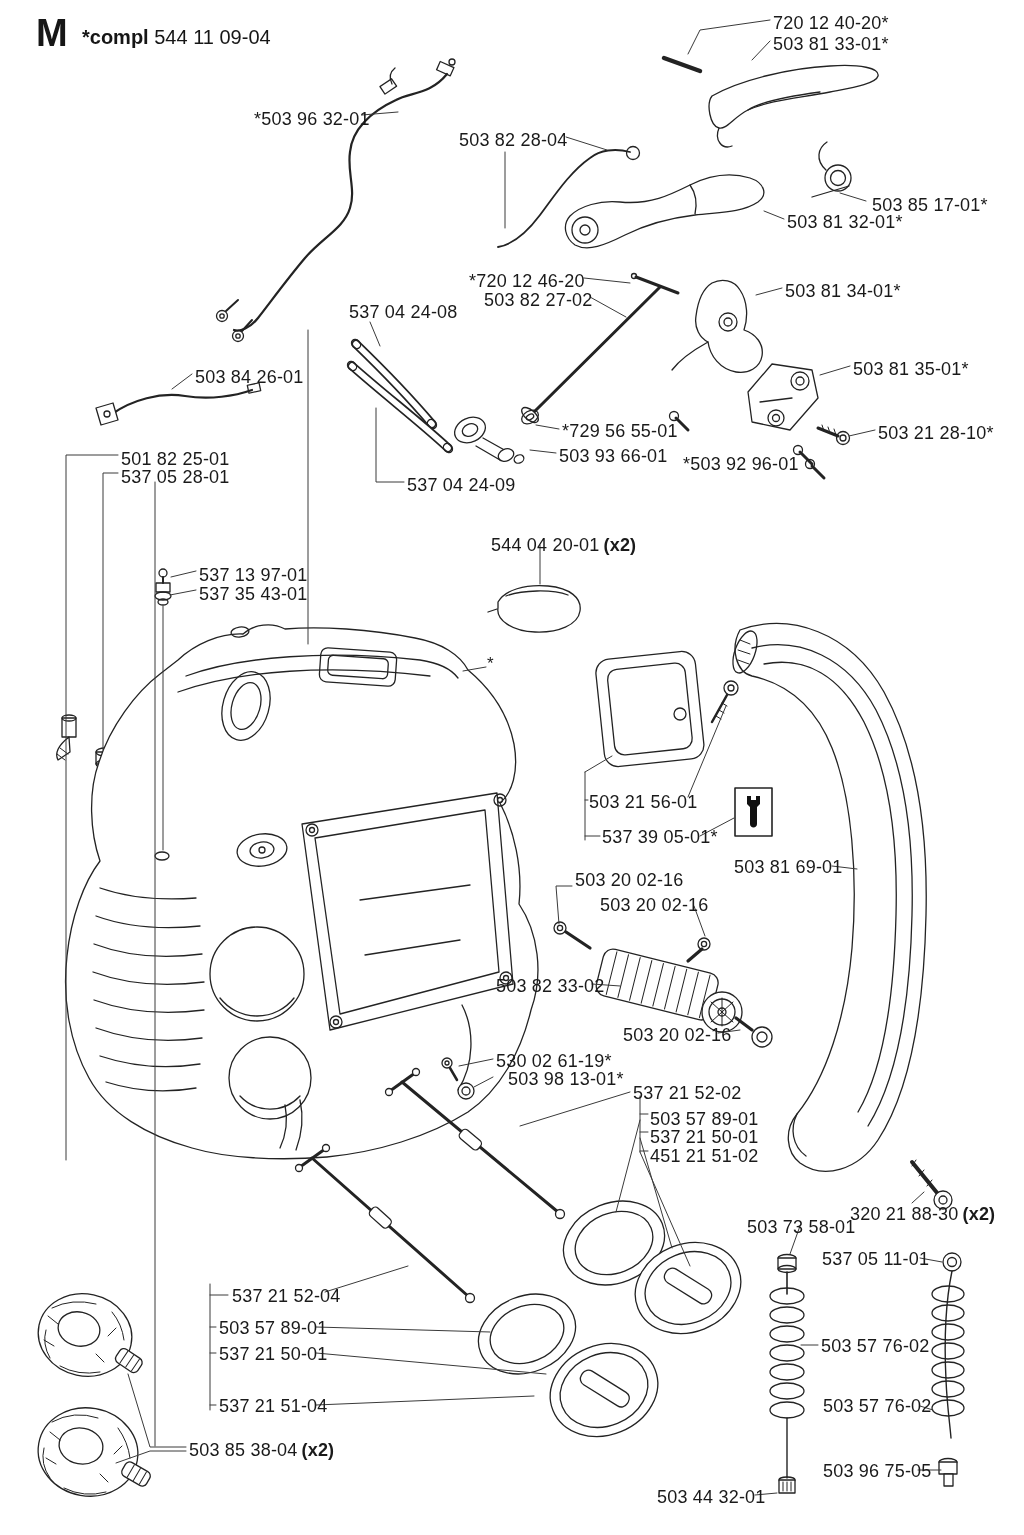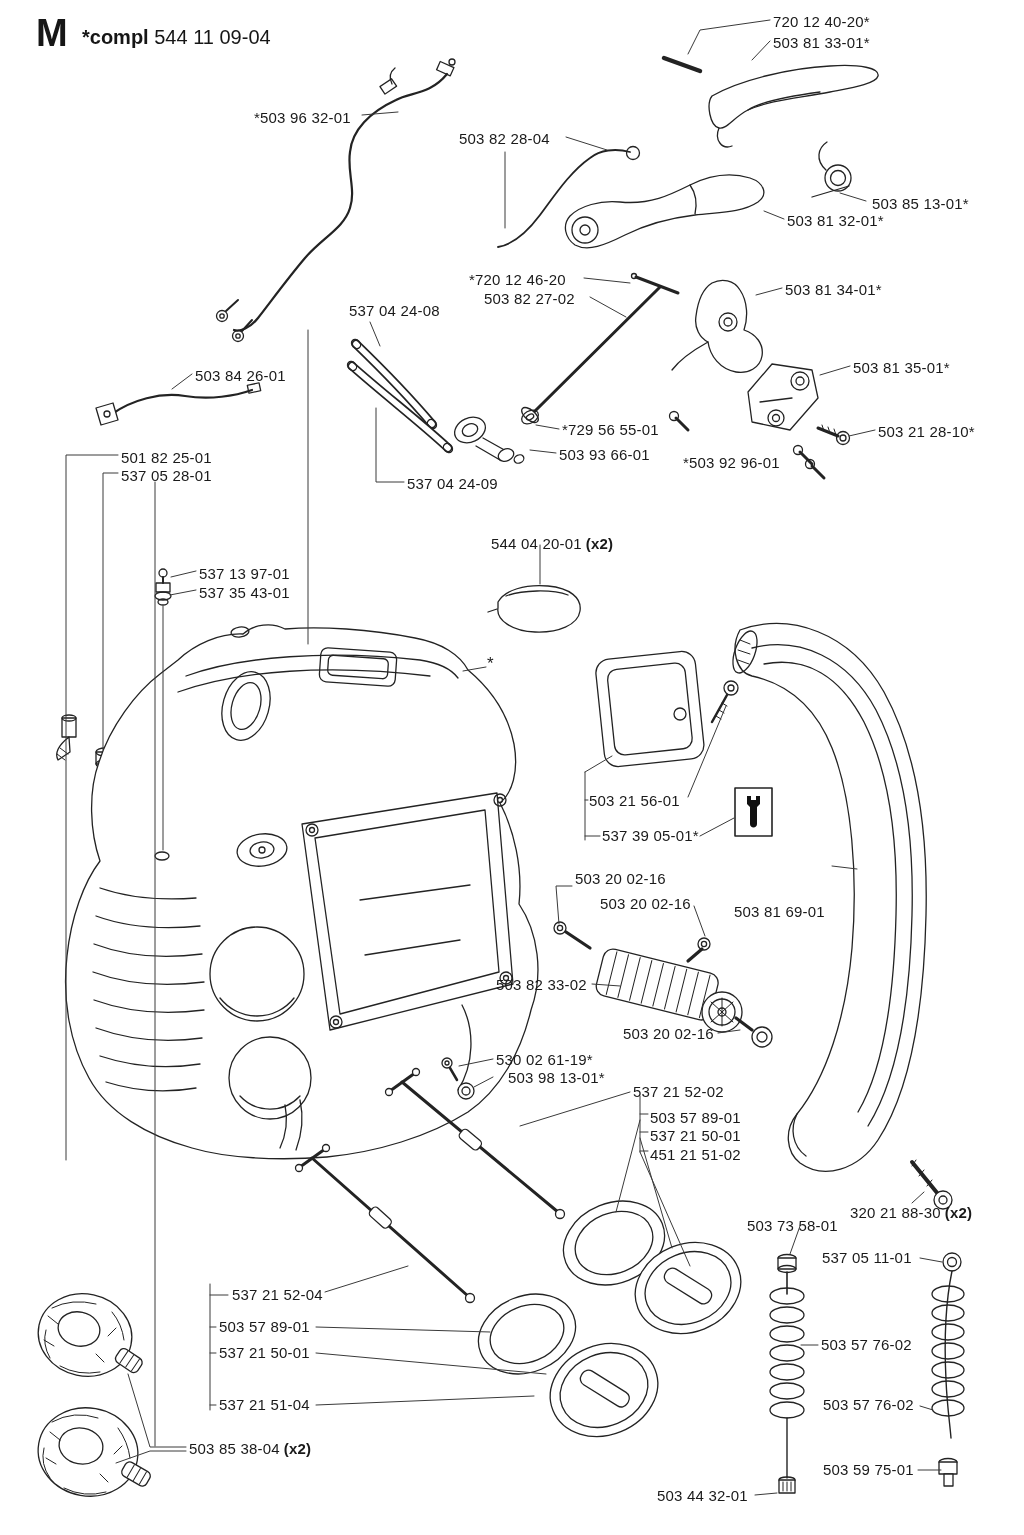--- a/index.html
+++ b/index.html
@@ -1,20 +1,20 @@
 <!DOCTYPE html>
 <html><head>
 <meta charset="utf-8">
 <style>
   * { margin:0; padding:0; box-sizing:border-box; }
   html,body { width:1024px; height:1535px; background:#ffffff; }
   body { font-family:"Liberation Sans", sans-serif; position:relative; overflow:hidden; color:#161616; }
   .stage { position:absolute; left:0; top:0; width:1024px; height:1535px; }
   svg.art { position:absolute; left:0; top:0; }
-  .lbl { position:absolute; font-size:15px; line-height:1.1; white-space:nowrap; color:#1a1a1a; letter-spacing:.2px; }
+  .lbl { position:absolute; font-size:18px; line-height:1.1; white-space:nowrap; color:#1a1a1a; letter-spacing:.2px; }
   .lbl b { font-weight:bold; margin-left:4px; }
   .hdr-m { position:absolute; left:36px; top:12px; font-size:38px; font-weight:bold; }
   .hdr-compl { position:absolute; left:82px; top:26px; font-size:20px; }
   .hdr-compl .b { font-weight:bold; }
   .ast { font-size:17px; }
 </style>
 </head>
 <body>
 
 <div class="stage">
@@ -376,58 +376,58 @@
 </svg>
 
   <div class="hdr-m">M</div>
   <div class="hdr-compl"><span class="b">*compl</span>
     <span>544 11 09-04</span></div>
 
   <div class="lbl" style="left:773px;top:14px">720 12 40-20*</div>
   <div class="lbl" style="left:773px;top:35px">503 81 33-01*</div>
   <div class="lbl" style="left:254px;top:110px">*503 96 32-01</div>
   <div class="lbl" style="left:459px;top:131px">503 82 28-04</div>
-  <div class="lbl" style="left:872px;top:196px">503 85 13-01*</div>
+  <div class="lbl" style="left:872px;top:196px">503 85 17-01*</div>
   <div class="lbl" style="left:787px;top:213px">503 81 32-01*</div>
   <div class="lbl" style="left:469px;top:272px">*720 12 46-20</div>
   <div class="lbl" style="left:484px;top:291px">503 82 27-02</div>
   <div class="lbl" style="left:785px;top:282px">503 81 34-01*</div>
   <div class="lbl" style="left:349px;top:303px">537 04 24-08</div>
   <div class="lbl" style="left:195px;top:368px">503 84 26-01</div>
   <div class="lbl" style="left:853px;top:360px">503 81 35-01*</div>
   <div class="lbl" style="left:121px;top:450px">501 82 25-01</div>
   <div class="lbl" style="left:121px;top:468px">537 05 28-01</div>
   <div class="lbl" style="left:562px;top:422px">*729 56 55-01</div>
   <div class="lbl" style="left:878px;top:424px">503 21 28-10*</div>
   <div class="lbl" style="left:559px;top:447px">503 93 66-01</div>
   <div class="lbl" style="left:683px;top:455px">*503 92 96-01</div>
   <div class="lbl" style="left:407px;top:476px">537 04 24-09</div>
   <div class="lbl" style="left:491px;top:536px"><span>544 04 20-01</span><b>(x2)</b></div>
   <div class="lbl" style="left:199px;top:566px">537 13 97-01</div>
   <div class="lbl" style="left:199px;top:585px">537 35 43-01</div>
   <div class="lbl ast" style="left:487px;top:655px">*</div>
   <div class="lbl" style="left:589px;top:793px">503 21 56-01</div>
   <div class="lbl" style="left:602px;top:828px">537 39 05-01*</div>
-  <div class="lbl" style="left:734px;top:904px">503 81 69-01</div>
+  <div class="lbl" style="left:734px;top:858px">503 81 69-01</div>
   <div class="lbl" style="left:575px;top:871px">503 20 02-16</div>
   <div class="lbl" style="left:600px;top:896px">503 20 02-16</div>
   <div class="lbl" style="left:496px;top:977px">503 82 33-02</div>
   <div class="lbl" style="left:623px;top:1026px">503 20 02-16</div>
   <div class="lbl" style="left:496px;top:1052px">530 02 61-19*</div>
   <div class="lbl" style="left:508px;top:1070px">503 98 13-01*</div>
   <div class="lbl" style="left:633px;top:1084px">537 21 52-02</div>
   <div class="lbl" style="left:650px;top:1110px">503 57 89-01</div>
   <div class="lbl" style="left:650px;top:1128px">537 21 50-01</div>
   <div class="lbl" style="left:650px;top:1147px">451 21 51-02</div>
   <div class="lbl" style="left:747px;top:1218px">503 73 58-01</div>
   <div class="lbl" style="left:850px;top:1205px"><span>320 21 88-30</span><b>(x2)</b></div>
   <div class="lbl" style="left:822px;top:1250px">537 05 11-01</div>
   <div class="lbl" style="left:232px;top:1287px">537 21 52-04</div>
   <div class="lbl" style="left:219px;top:1319px">503 57 89-01</div>
   <div class="lbl" style="left:219px;top:1345px">537 21 50-01</div>
   <div class="lbl" style="left:821px;top:1337px">503 57 76-02</div>
   <div class="lbl" style="left:219px;top:1397px">537 21 51-04</div>
   <div class="lbl" style="left:823px;top:1397px">503 57 76-02</div>
   <div class="lbl" style="left:189px;top:1441px"><span>503 85 38-04</span><b>(x2)</b></div>
-  <div class="lbl" style="left:823px;top:1462px">503 59 75-01</div>
+  <div class="lbl" style="left:823px;top:1462px">503 96 75-05</div>
   <div class="lbl" style="left:657px;top:1488px">503 44 32-01</div>
 
 </div>
 
 </body></html>

